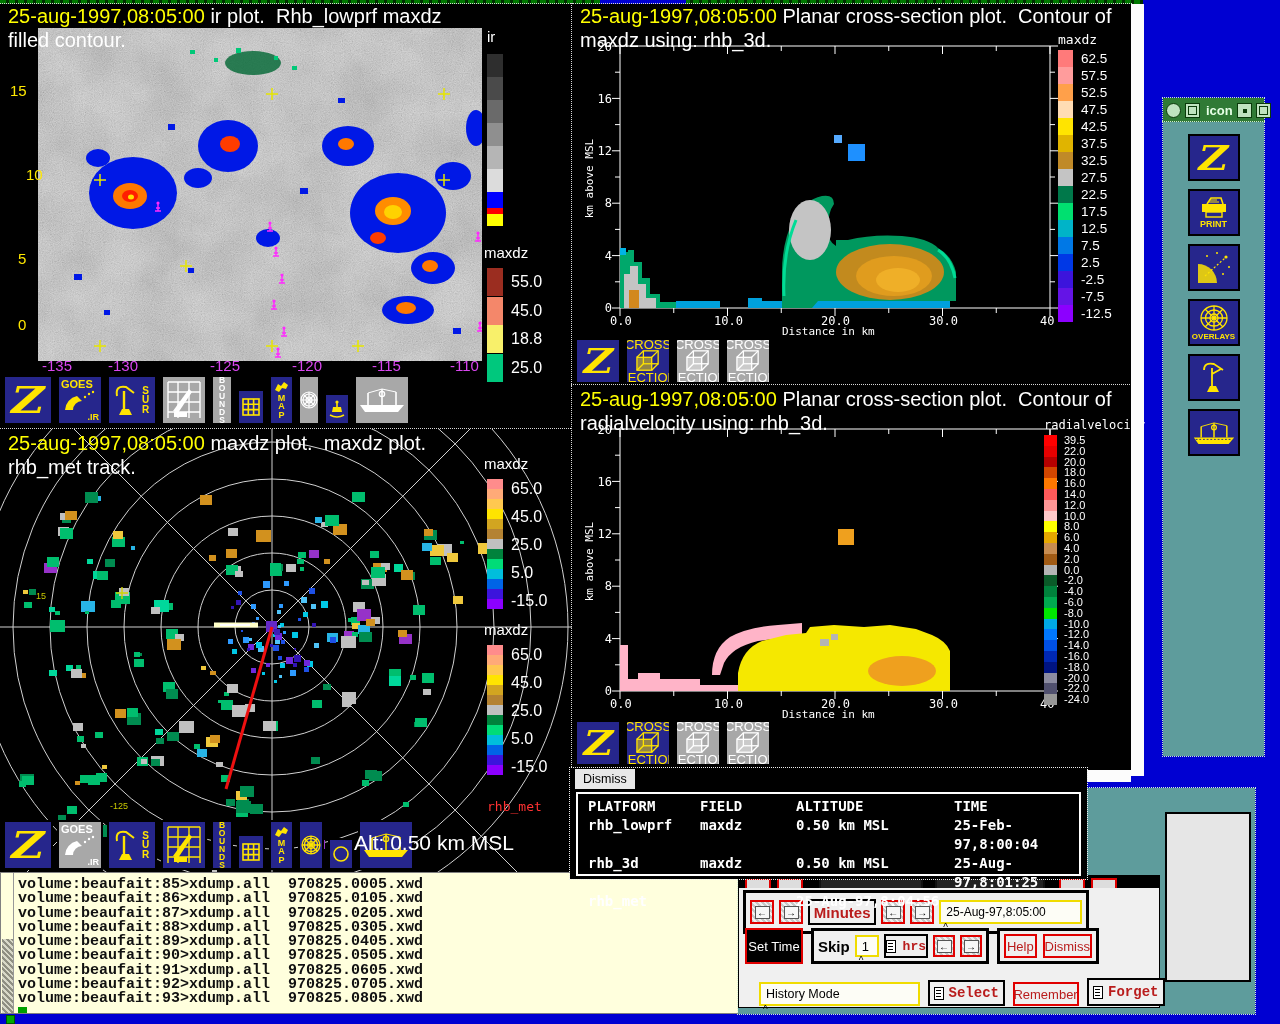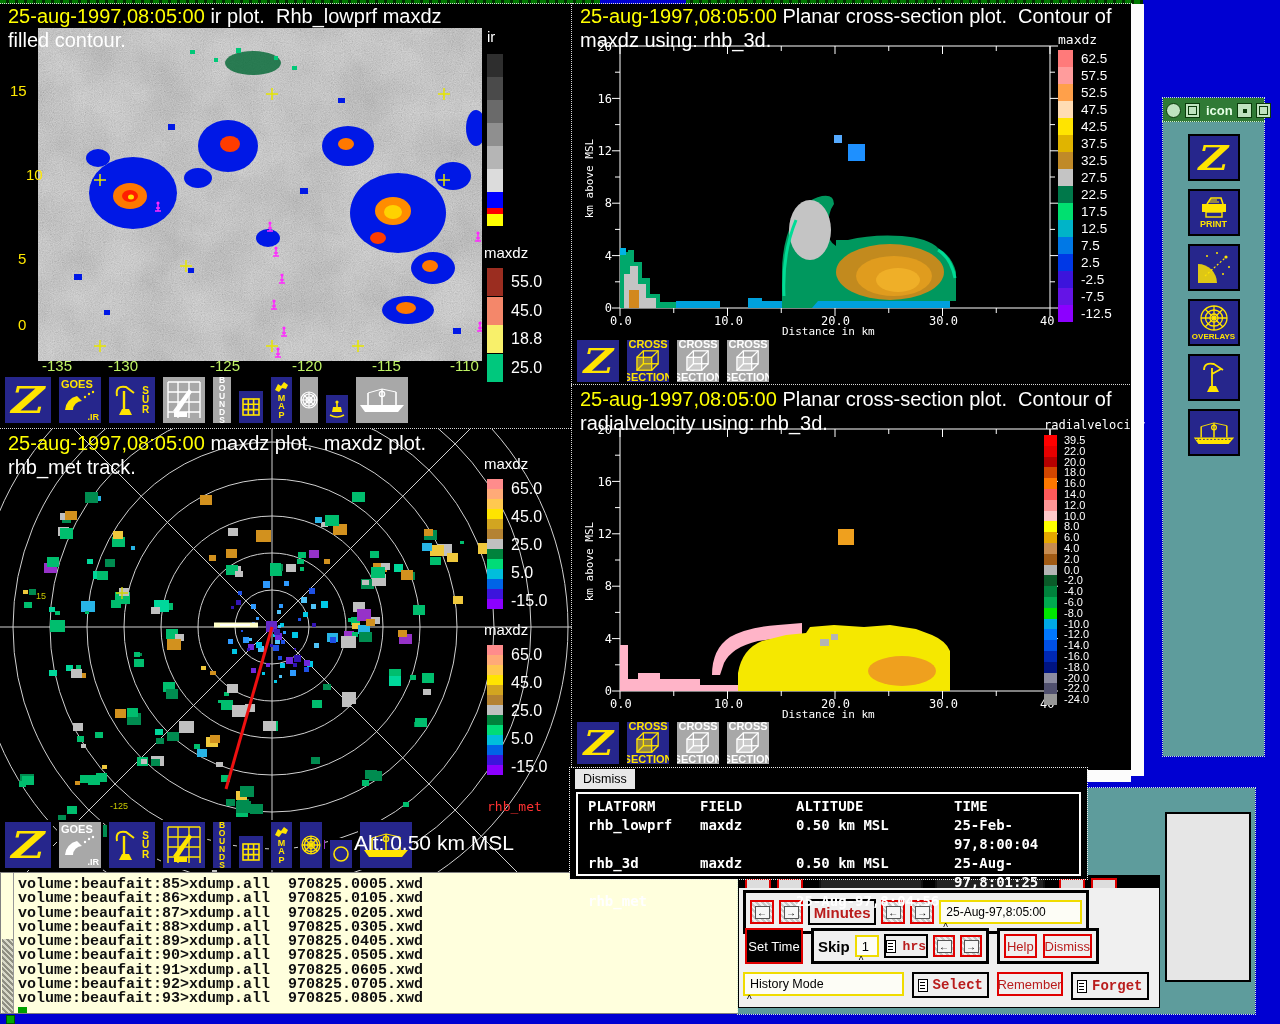--- a/index.html
+++ b/index.html
@@ -5,21 +5,21 @@
   *{box-sizing:border-box;margin:0;padding:0}
   html,body{width:1280px;height:1024px;overflow:hidden;background:#0000D2;font-family:"Liberation Sans",sans-serif}
   #screen{position:relative;width:1280px;height:1024px;background:#0000D2;overflow:hidden}
   .panel{position:absolute;background:#000;outline:1px dotted #d8d8d8}
   .t1,.t2{position:absolute;font-size:20px;font-weight:500;color:#fff;white-space:pre}
   .yel{color:#FFFF00}
   .abs{position:absolute}
   .mono{font-family:"DejaVu Sans Mono",monospace}
   
   .ytickL{position:absolute;color:#FFE800;font-size:15px}
-  .xtickL{position:absolute;color:#bef264;font-size:15px}
+  .xtickL{position:absolute;color:#d946ef;font-size:15px}
   .ytick{position:absolute;color:#fff;font:12px "DejaVu Sans Mono",monospace;width:22px;text-align:right}
   .xtick{position:absolute;color:#fff;font:12px "DejaVu Sans Mono",monospace}
   .axlab{position:absolute;color:#fff;font:11px "DejaVu Sans Mono",monospace}
   
   .cblab{position:absolute;color:#fff;font-size:15px}
   .cbbar{position:absolute;width:16px}
   .cb-row{display:flex;align-items:center}
   .cb16 .cb-row{height:17px}
   .cb16 .sw{width:15px;height:17px;margin-right:8px}
   .cb16 .cv{color:#fff;font-size:13.5px}
@@ -35,21 +35,21 @@
   .rlabels .li{color:#fff;font-size:16px;line-height:16px}
   
   .tbar{position:absolute;display:flex;align-items:flex-end;gap:4px}
   .tb{border:2px solid #000;display:flex;flex-direction:column;align-items:center;justify-content:center;position:relative;overflow:hidden}
   .navy{background:#26268C;color:#FFE400}
   .graybtn{background:#A8A8A8;color:#fff}
   .zglyph{font-family:"DejaVu Serif",serif;font-style:italic;font-weight:bold;font-size:38px;line-height:40px;transform:scaleX(1.2)}
   .zglyph.sm{font-size:34px;line-height:36px}
   .vtext{width:9px;word-break:break-all;line-height:0.95;text-align:center;font-weight:bold}
   .tinylab{font-weight:bold;letter-spacing:0}
-  .cslab{font-size:11px;font-weight:bold;line-height:9px}
+  .cslab{font-size:13px;font-weight:normal;line-height:9px}
   
   #terminal{position:absolute;background:#FFFFDD;border:1px solid #808080;overflow:hidden}
   #term-lines{position:absolute;left:17px;top:5px}
   #term-lines .li{font:600 15px/14.3px "Liberation Mono",monospace;color:#111;white-space:pre}
   #term-scroll{position:absolute;left:0;top:0;width:13px;height:100%;border-right:1px solid #999;background:#FFFFDD}
   #term-thumb{position:absolute;left:1px;top:66px;width:11px;height:76px;
      background:repeating-linear-gradient(45deg,#8f8f82 0 2px,#d8d8c8 2px 4px)}
   #term-cursor{position:absolute;background:#00A000}
   
   #overlay-win{position:absolute;background:#000;outline:1px dotted #eee}
@@ -1139,21 +1139,21 @@
           <span>←</span>
         </div>
       <div class="arr" style="width:22px;height:22px">
           <span>→</span>
         </div>
     </div>
     <div class="tcbox" style="left:258px;top:52px;width:102px;height:36px;gap:6px">
       <div class="btn redbtn" style="width:36px;height:24px;font-size:13px">Help</div>
       <div class="btn redbtn" style="width:52px;height:24px;font-size:13px">Dismiss</div>
     </div>
-    <div style="position:absolute;left:0;top:96px;width:414px;height:34px;display:flex;align-items:flex-start;gap:8px;padding:0 4px">
+    <div style="position:absolute;left:16px;top:96px;width:414px;height:34px;display:flex;align-items:flex-end;gap:8px;padding:0 4px">
       <div class="yfield" style="width:168px;height:24px;font-size:12.5px">
           <span>History Mode</span>
           <span class="caret">^</span>
         </div>
       <div class="btn" style="width:80px;height:26px">
           <span class="w-ic"></span>
           <span class="bmono" style="font-size:14px">Select</span>
         </div>
       <div class="btn redbtn" style="width:66px;height:24px;font-size:13px">Remember</div>
       <div class="btn" style="width:82px;height:28px">

